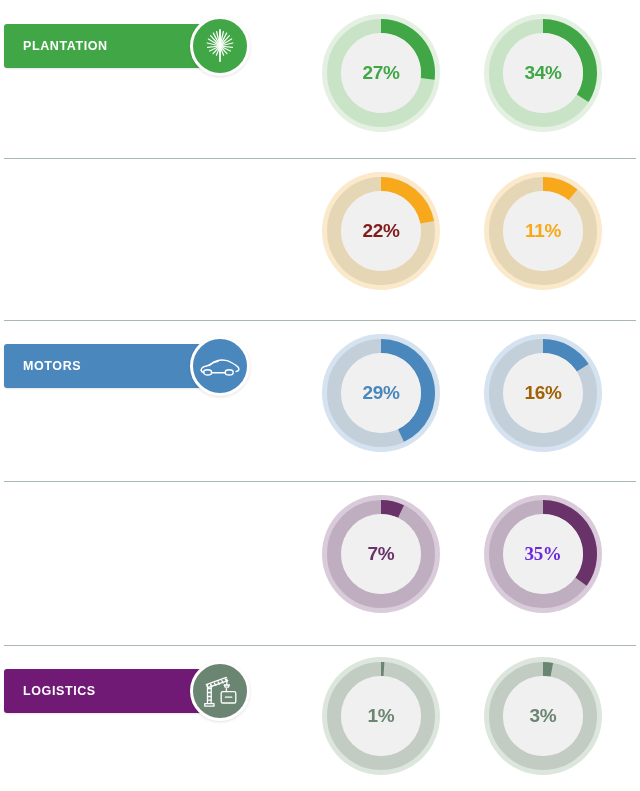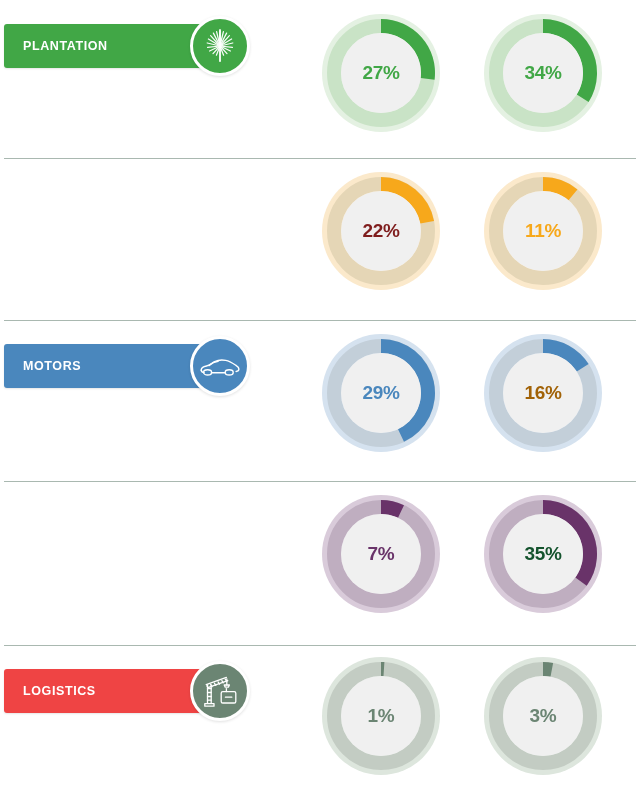--- a/index.html
+++ b/index.html
@@ -273,29 +273,29 @@
             <span class="donut-value" style="color: rgb(105, 51, 105);">7%</span>
           </div>
         </div>
         <div class="donut col-1" style="top: 14px;">
           <div class="donut-halo" style="background: rgb(217, 203, 218);"></div>
           <svg width="118" height="118" viewBox="0 0 118 118" class="donut-svg">
             <circle cx="59" cy="59" r="47" fill="none" stroke="#bfaec0" stroke-width="14"></circle>
             <path d="M 59 5 A 54 54 0 0 1 102.68691769624716 90.74040362379355 L 91.36067977499789 82.51141009169893 A 40 40 0 0 0 59 19 Z" fill="#693369"></path>
           </svg>
           <div class="donut-hole">
-            <span class="donut-value" style="color: #14532d;">35%</span>
+            <span class="donut-value" style="color: #6d28d9; font-family: Liberation Serif, serif;">35%</span>
           </div>
         </div>
       </div>
     </div>
     <div class="segment-row" style="position: absolute; left: 0px; top: 645px; height: 146px;">
       <div class="row-divider"></div>
       <div class="label-block">
-        <div class="label-bar" style="background: #ef4444;">
+        <div class="label-bar" style="background: #701a75;">
           <span class="label-text">LOGISTICS</span>
         </div>
         <div class="icon-badge" style="background: rgb(107, 133, 115);">
           <svg width="36" height="34" viewBox="0 0 36 34" aria-hidden="true">
             <g fill="none" stroke="#ffffff" stroke-width="1.3" stroke-linejoin="round" stroke-linecap="round">
               <path d="M5.5 10.8V29"></path>
               <path d="M9.2 10.8V29"></path>
               <path d="M5.5 14.5h3.7M5.5 18.5h3.7M5.5 22.5h3.7M5.5 26.2h3.7"></path>
               <path d="M2.8 29.6h9.2v2.6H2.8z"></path>
               <path d="M4.2 10.6 L24.4 3.4"></path>

